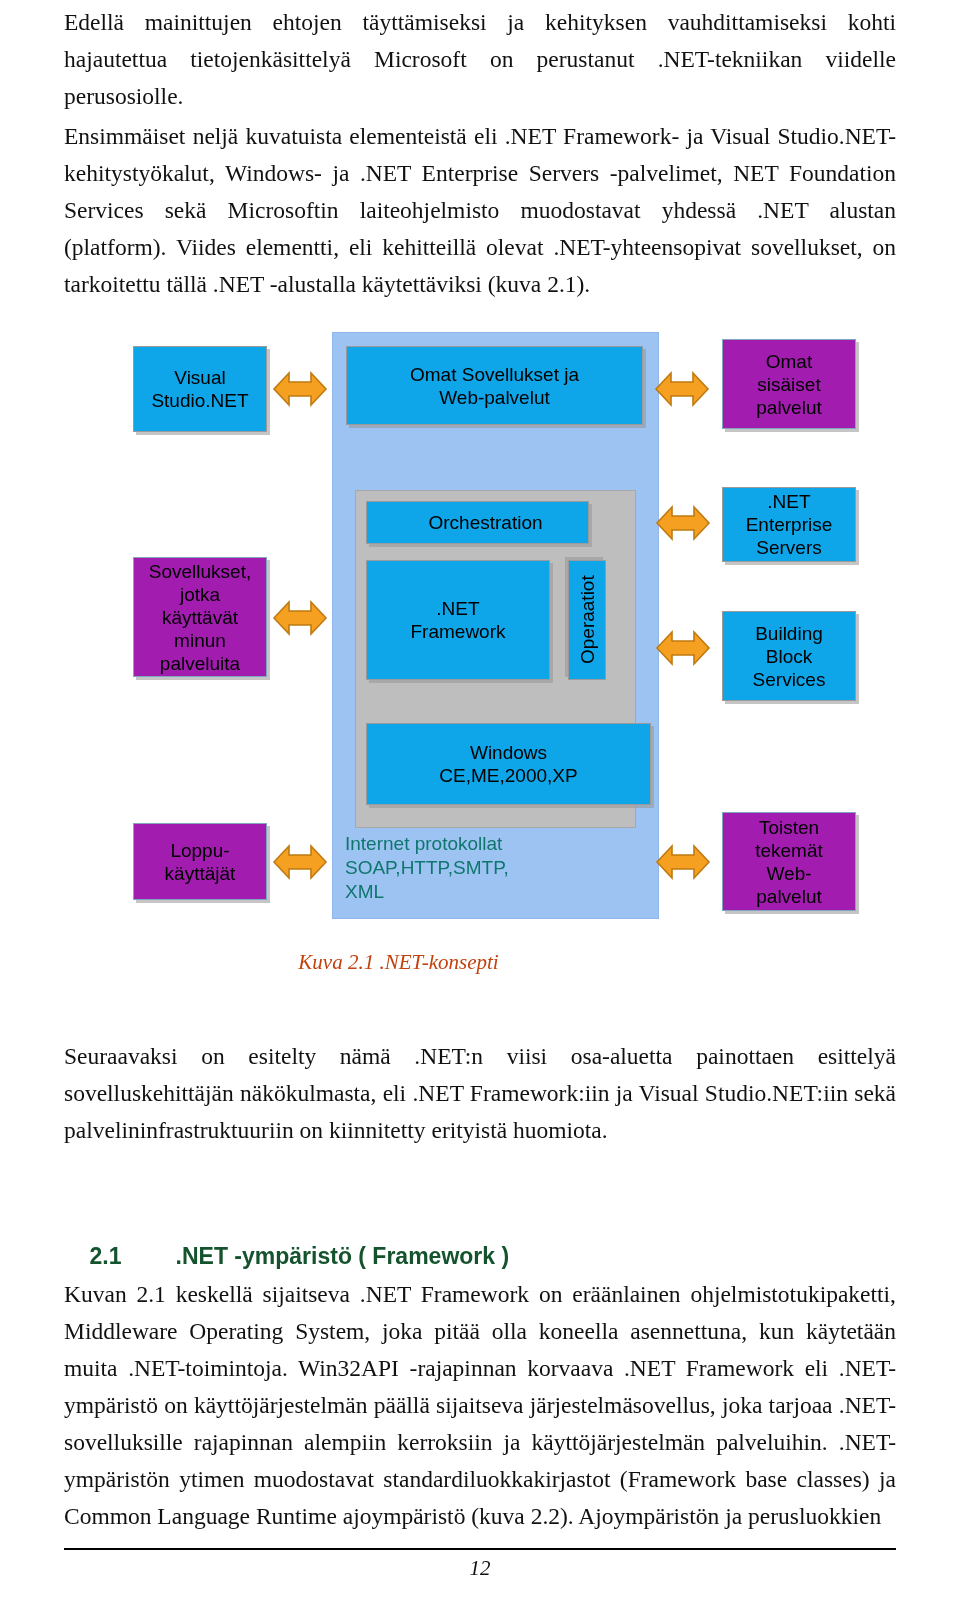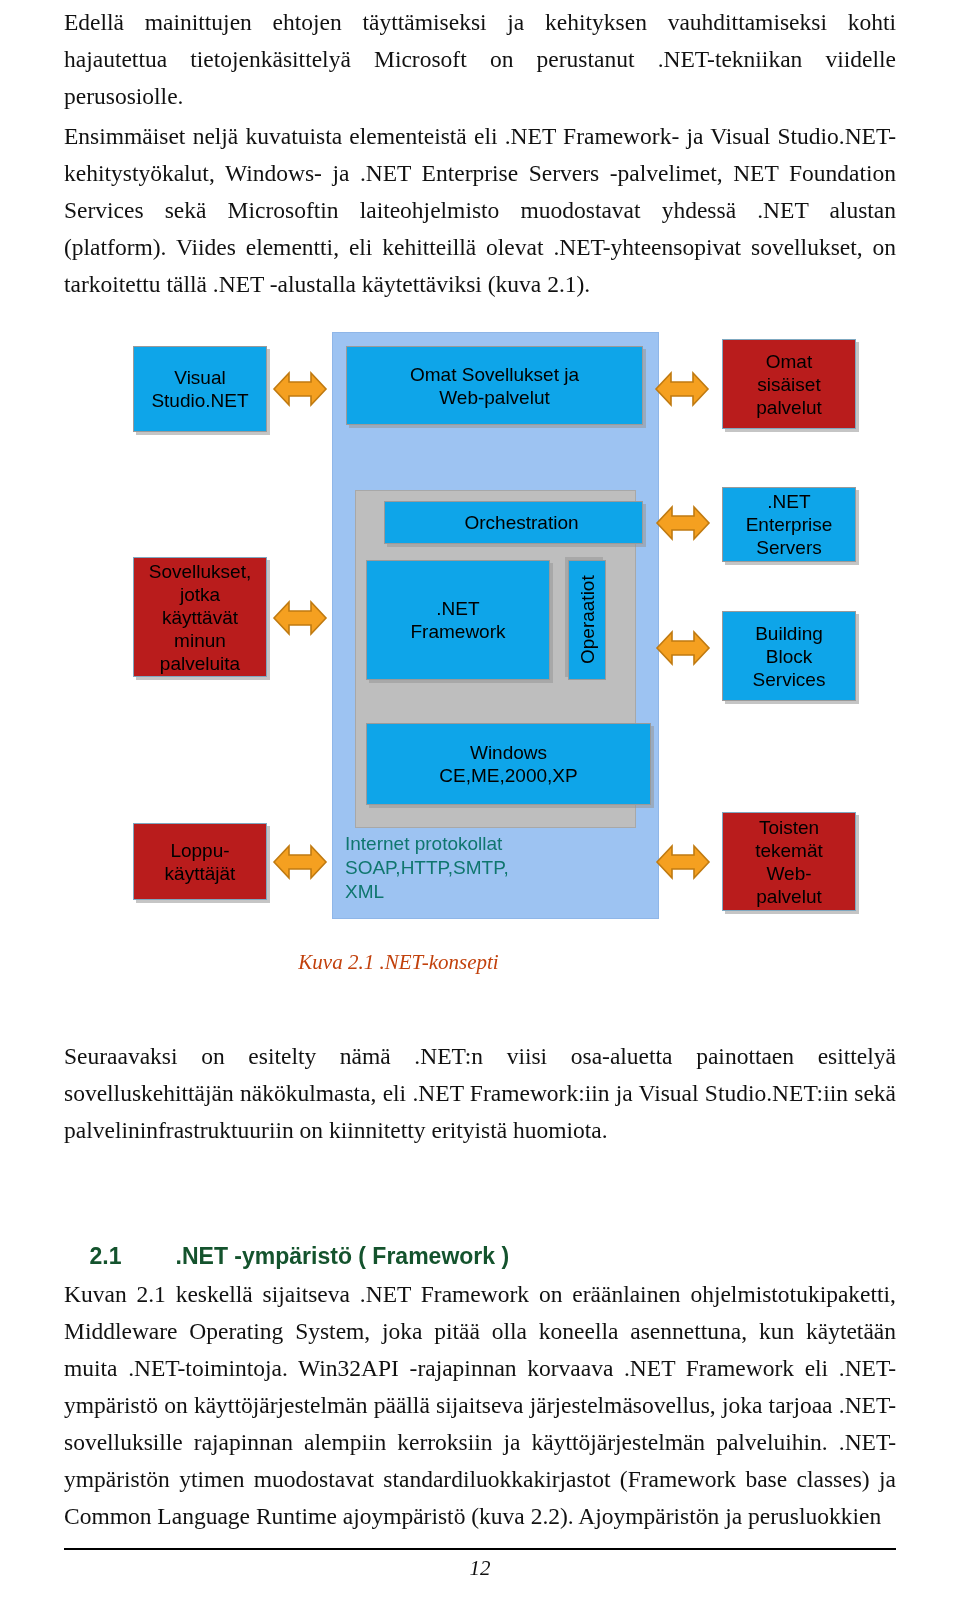--- a/index.html
+++ b/index.html
@@ -108,21 +108,21 @@
     white-space: pre-line;
   }
   
   .box-light {
     background: #0ea5e9;
     border: 1px solid #9A9A9A;
     box-shadow: 3px 3px 0 rgba(150,150,150,0.55);
   }
   
   .box-cyan {
-    background: #b91c1c;
+    background: #a21caf;
     border: 1px solid #7FA8C0;
     box-shadow: 3px 3px 0 rgba(150,150,150,0.55);
   }
   
   .panel-blue {
     position: absolute;
     background: #9DC3F2;
     border: 1px solid #8FB6E8;
     box-sizing: border-box;
   }
@@ -177,21 +177,21 @@
 Web-palvelut</div>
 
     <svg class="arrow" style="left:654px; top:361px;" width="56" height="56" viewBox="0 0 56 56">
       <polygon points="2,28 17,12 17,21 39,21 39,12 54,28 39,44 39,35 17,35 17,44" fill="#F5A020" stroke="#C07A10" stroke-width="1.6" stroke-linejoin="miter"></polygon>
     </svg>
 
     <div class="dbox box-cyan" style="left:722px; top:339px; width:134px; height:90px;">Omat
 sisäiset
 palvelut</div>
 
-    <div class="dbox box-light" style="left:384px; top:501px; width:259px; height:43px;padding-left:16px;">Orchestration</div>
+    <div class="dbox box-light" style="left:366px; top:501px; width:223px; height:43px;padding-left:16px;">Orchestration</div>
 
     <svg class="arrow" style="left:655px; top:495px;" width="56" height="56" viewBox="0 0 56 56">
       <polygon points="2,28 17,12 17,21 39,21 39,12 54,28 39,44 39,35 17,35 17,44" fill="#F5A020" stroke="#C07A10" stroke-width="1.6" stroke-linejoin="miter"></polygon>
     </svg>
 
     <div class="dbox box-light" style="left:722px; top:487px; width:134px; height:75px;">.NET
 Enterprise
 Servers</div>
 
     <div class="dbox box-cyan" style="left:133px; top:557px; width:134px; height:120px;">Sovellukset,

